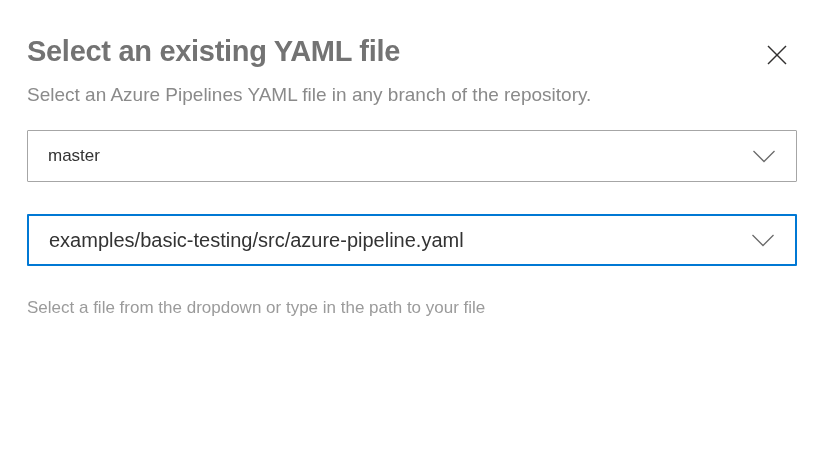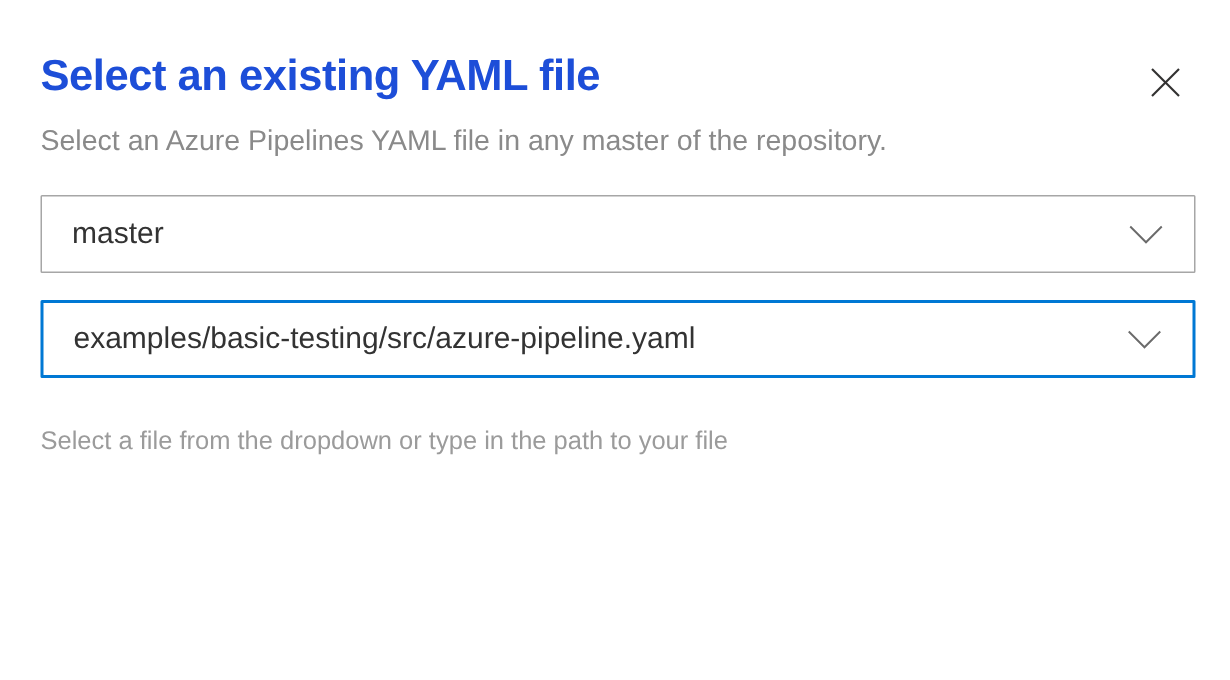--- a/index.html
+++ b/index.html
@@ -10,21 +10,21 @@
     overflow: hidden;
   }
   .dialog {
     position: relative;
     width: 820px; height: 453px;
     padding: 34px 23px 0 27px;
   }
   .dialog-title {
     font-size: 29px;
     font-weight: 700;
-    color: #1d4ed8;
+    color: #737373;
     letter-spacing: -0.3px;
     line-height: 34px;
   }
   .close-button {
     position: absolute;
     top: 38px; right: 26px;
     width: 34px; height: 34px;
     background: transparent;
     border: none;
     display: flex; align-items: center; justify-content: center;
@@ -53,26 +53,26 @@
     border: 1.5px solid #a6a6a6;
     border-radius: 1px;
     background: #ffffff;
     display: flex;
     align-items: center;
     justify-content: space-between;
     padding: 0 20px;
     cursor: pointer;
   }
   .combo.focused {
-    margin-top: 18px;
+    margin-top: 32px;
     border: 2px solid #0078d4;
     gap: 29px;
   }
   .combo-value {
-    font-size: 20px;
+    font-size: 17px;
     color: #333333;
     white-space: nowrap;
   }
   .combo input {
     flex: 1;
     border: none;
     outline: none;
     font-family: "Liberation Sans", sans-serif;
     font-size: 20px;
     color: #333333;
@@ -96,21 +96,21 @@
 
   <button class="close-button">
     <span style="display:flex;">
       <svg width="26" height="26" viewBox="0 0 26 26">
         <line x1="4" y1="4" x2="22" y2="22" stroke="#323130" stroke-width="1.4"></line>
         <line x1="22" y1="4" x2="4" y2="22" stroke="#323130" stroke-width="1.4"></line>
       </svg>
     </span>
   </button>
 
-  <div class="dialog-subtitle">Select an Azure Pipelines YAML file in any master of the repository.</div>
+  <div class="dialog-subtitle">Select an Azure Pipelines YAML file in any branch of the repository.</div>
 
 
   <div class="combo">
     <span class="combo-value">master</span>
     <span class="chevron">
       <svg width="24" height="13" viewBox="0 0 24 13">
         <polyline points="1.5,1 12,11.5 22.5,1" fill="none" stroke="#6b6b6b" stroke-width="1.3"></polyline>
       </svg>
     </span>
   </div>

